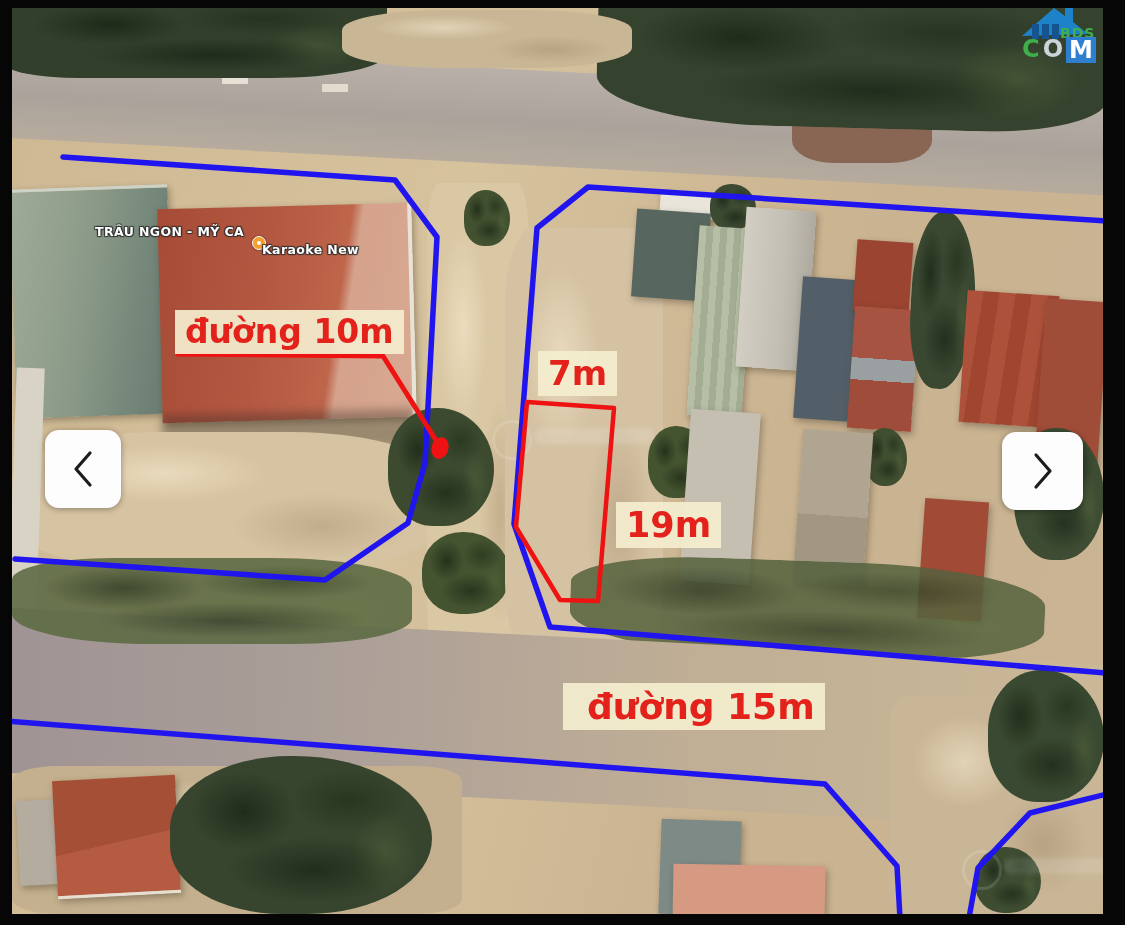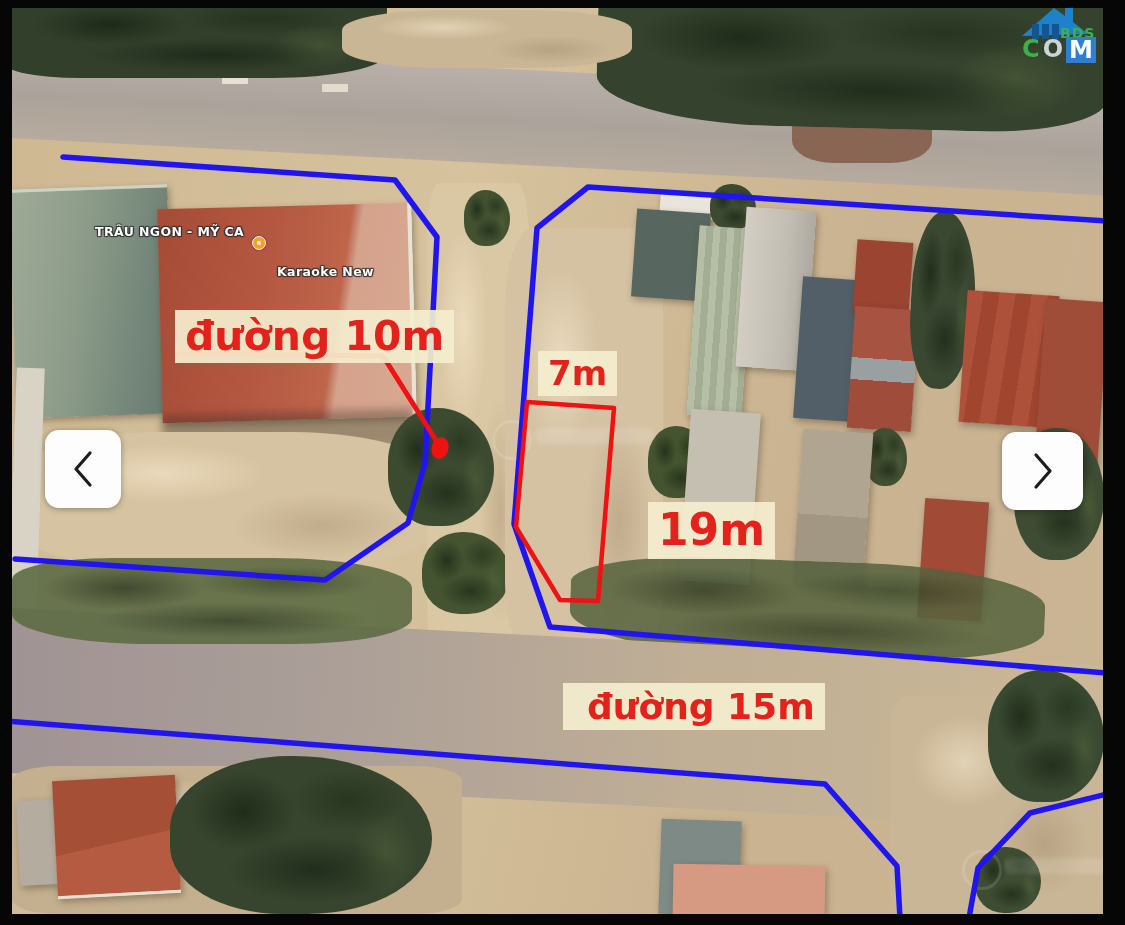--- a/index.html
+++ b/index.html
@@ -157,30 +157,30 @@
     <svg class="annot" width="1091" height="906" viewBox="0 0 1091 906">
       <path class="blue-line" d="M51,149 L383,172 L425,229 L413,455 L396,515 L313,572 L3,551"></path>
       <path class="blue-line" d="M1093,213 L576,179 L525,220 L502,516 L538,619 L1093,665"></path>
       <path class="blue-line" d="M-6,713 L813,776 L885,858 L888,910"></path>
       <path class="blue-line" d="M1095,786 L1018,805 L966,860 L957,910"></path>
       <path class="red-line" d="M515,394 L602,400 L586,593 L548,592 L504,519 Z"></path>
       <path class="red-leader" d="M166,346 L371,348 L425,434"></path>
       <ellipse cx="428" cy="440" rx="8.5" ry="11" transform="rotate(18 428 440)" fill="var(--plot)"></ellipse>
     </svg>
 
-    <div class="mlabel" style="left:163px;top:302px;font-size:41px;">đường 10m</div>
+    <div class="mlabel" style="left:163px;top:302px;font-size:33px;">đường 10m</div>
     <div class="mlabel" style="left:526px;top:343px;font-size:34px;text-align:center;">7m</div>
-    <div class="mlabel" style="left:604px;top:494px;font-size:44px;margin-left:32px;">19m</div>
+    <div class="mlabel" style="left:604px;top:494px;font-size:35px;">19m</div>
     <div class="mlabel" style="left:551px;top:675px;font-size:36px;padding-left:24px;">đường 15m</div>
 
     <div class="poi" style="left:83px;top:216px;">TRÂU NGON - MỸ CA</div>
     <div class="poi-dot" style="left:240px;top:228px;">
         <span></span>
       </div>
-    <div class="poi" style="left:265px;top:234px;margin-top:22px;">Karaoke New</div>
+    <div class="poi" style="left:250px;top:234px;">Karaoke New</div>
   </div>
 
   <button class="navbtn" style="left:45px;top:430px;width:76px;height:78px;">
     <svg width="26" height="38" viewBox="0 0 26 38">
       <polyline points="20,3 6,19 20,35" fill="none" stroke="#1c1c1c" stroke-width="3.2" stroke-linecap="round" stroke-linejoin="round"></polyline>
     </svg>
   </button>
   <button class="navbtn" style="left:1002px;top:432px;width:81px;height:78px;">
     <svg width="26" height="38" viewBox="0 0 26 38">
       <polyline points="6,3 20,19 6,35" fill="none" stroke="#1c1c1c" stroke-width="3.2" stroke-linecap="round" stroke-linejoin="round"></polyline>

